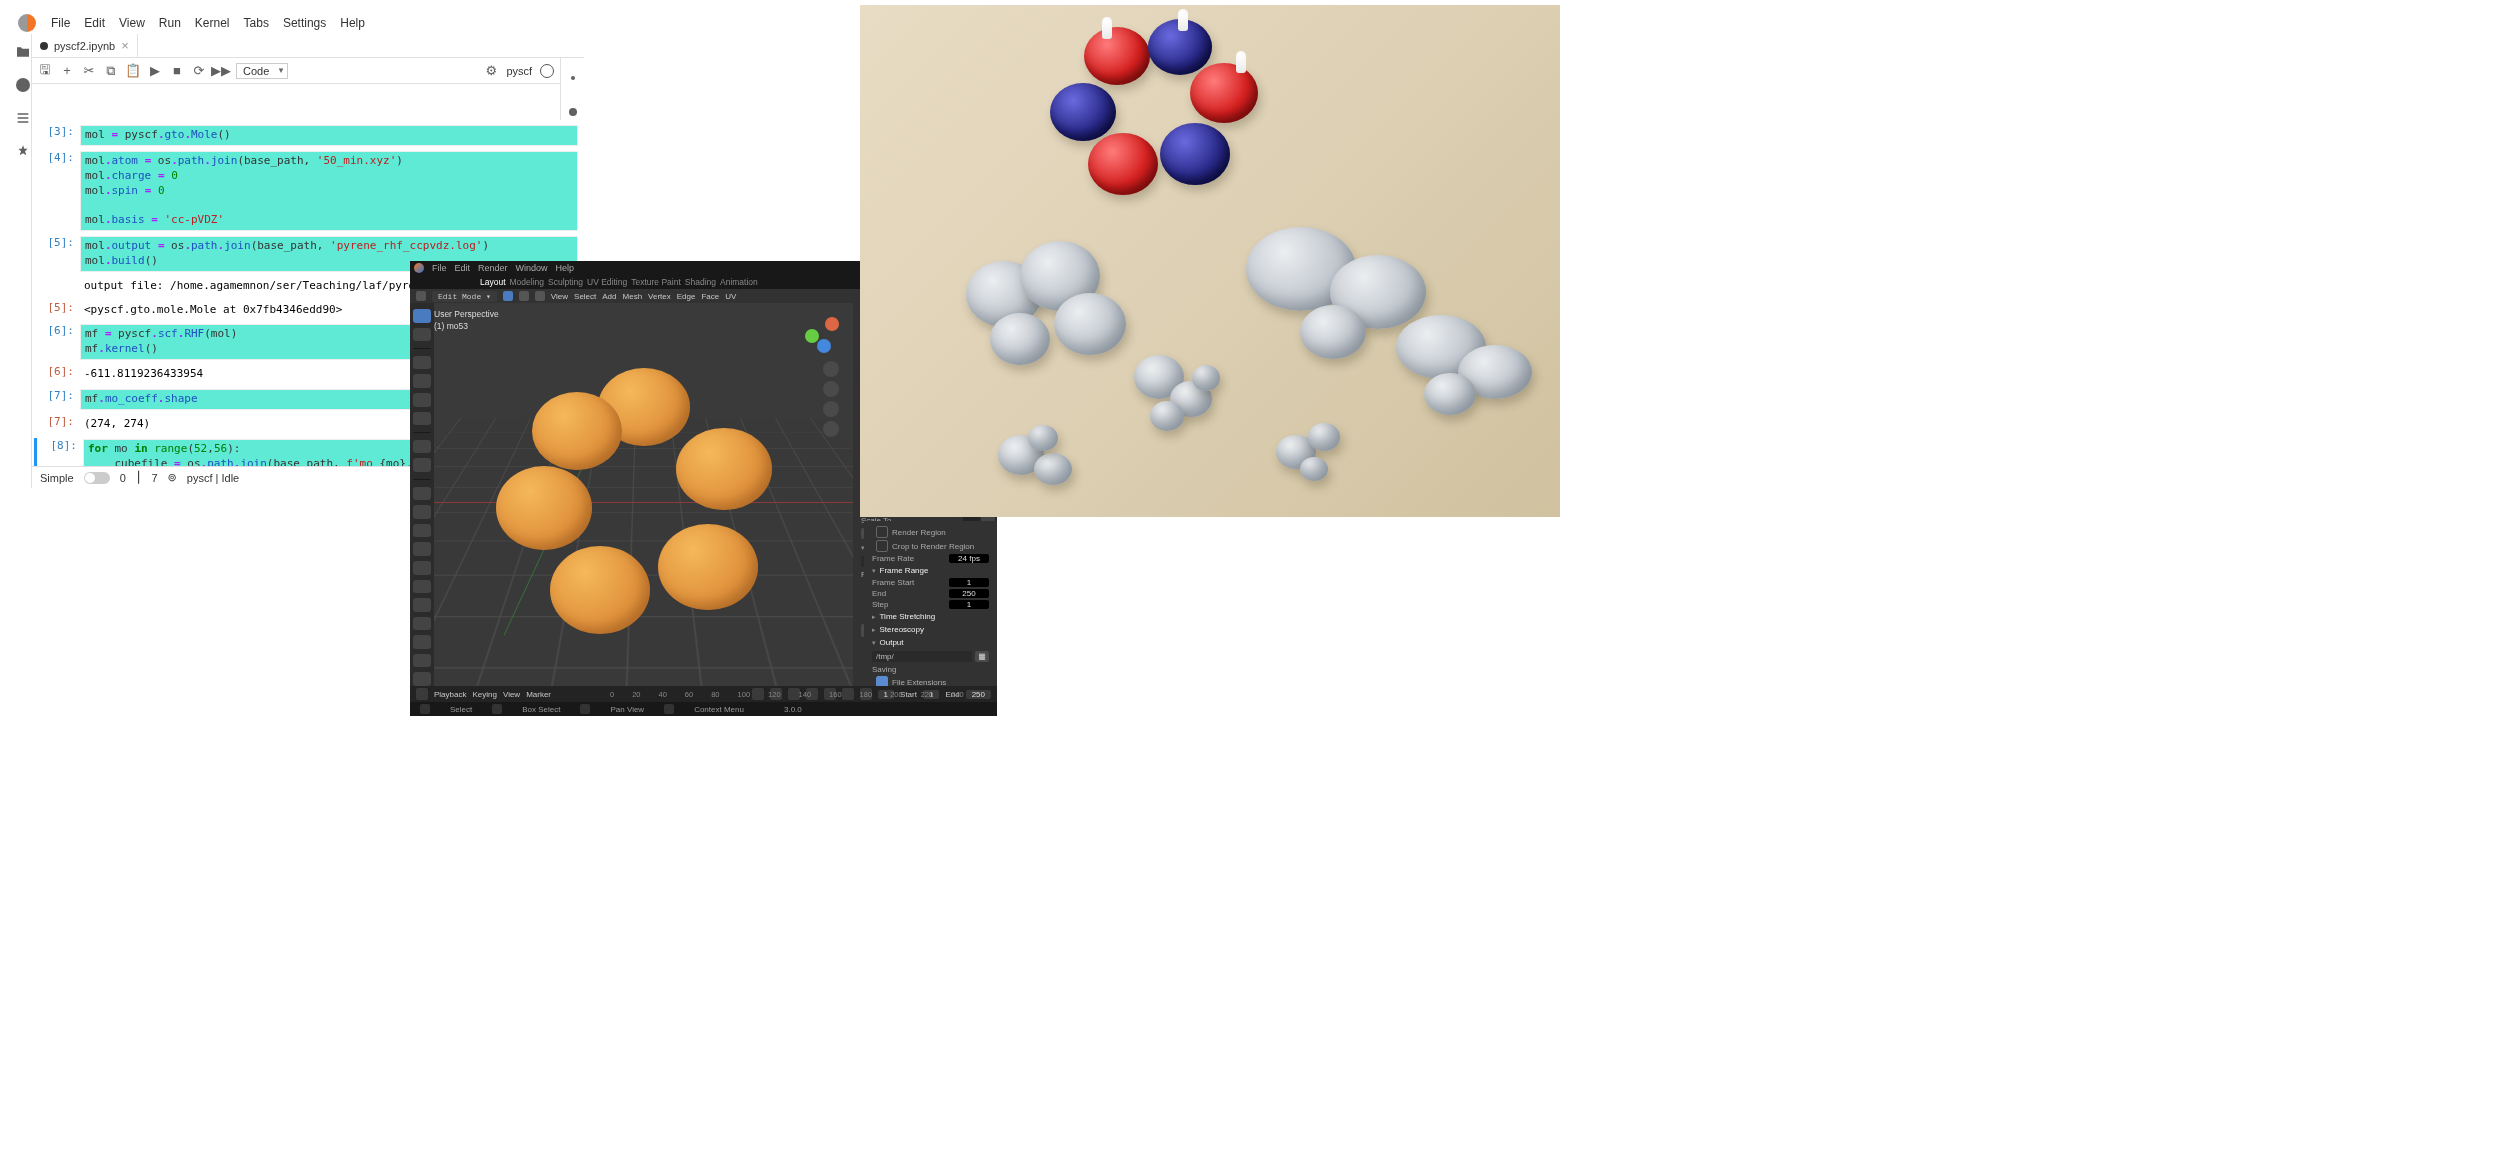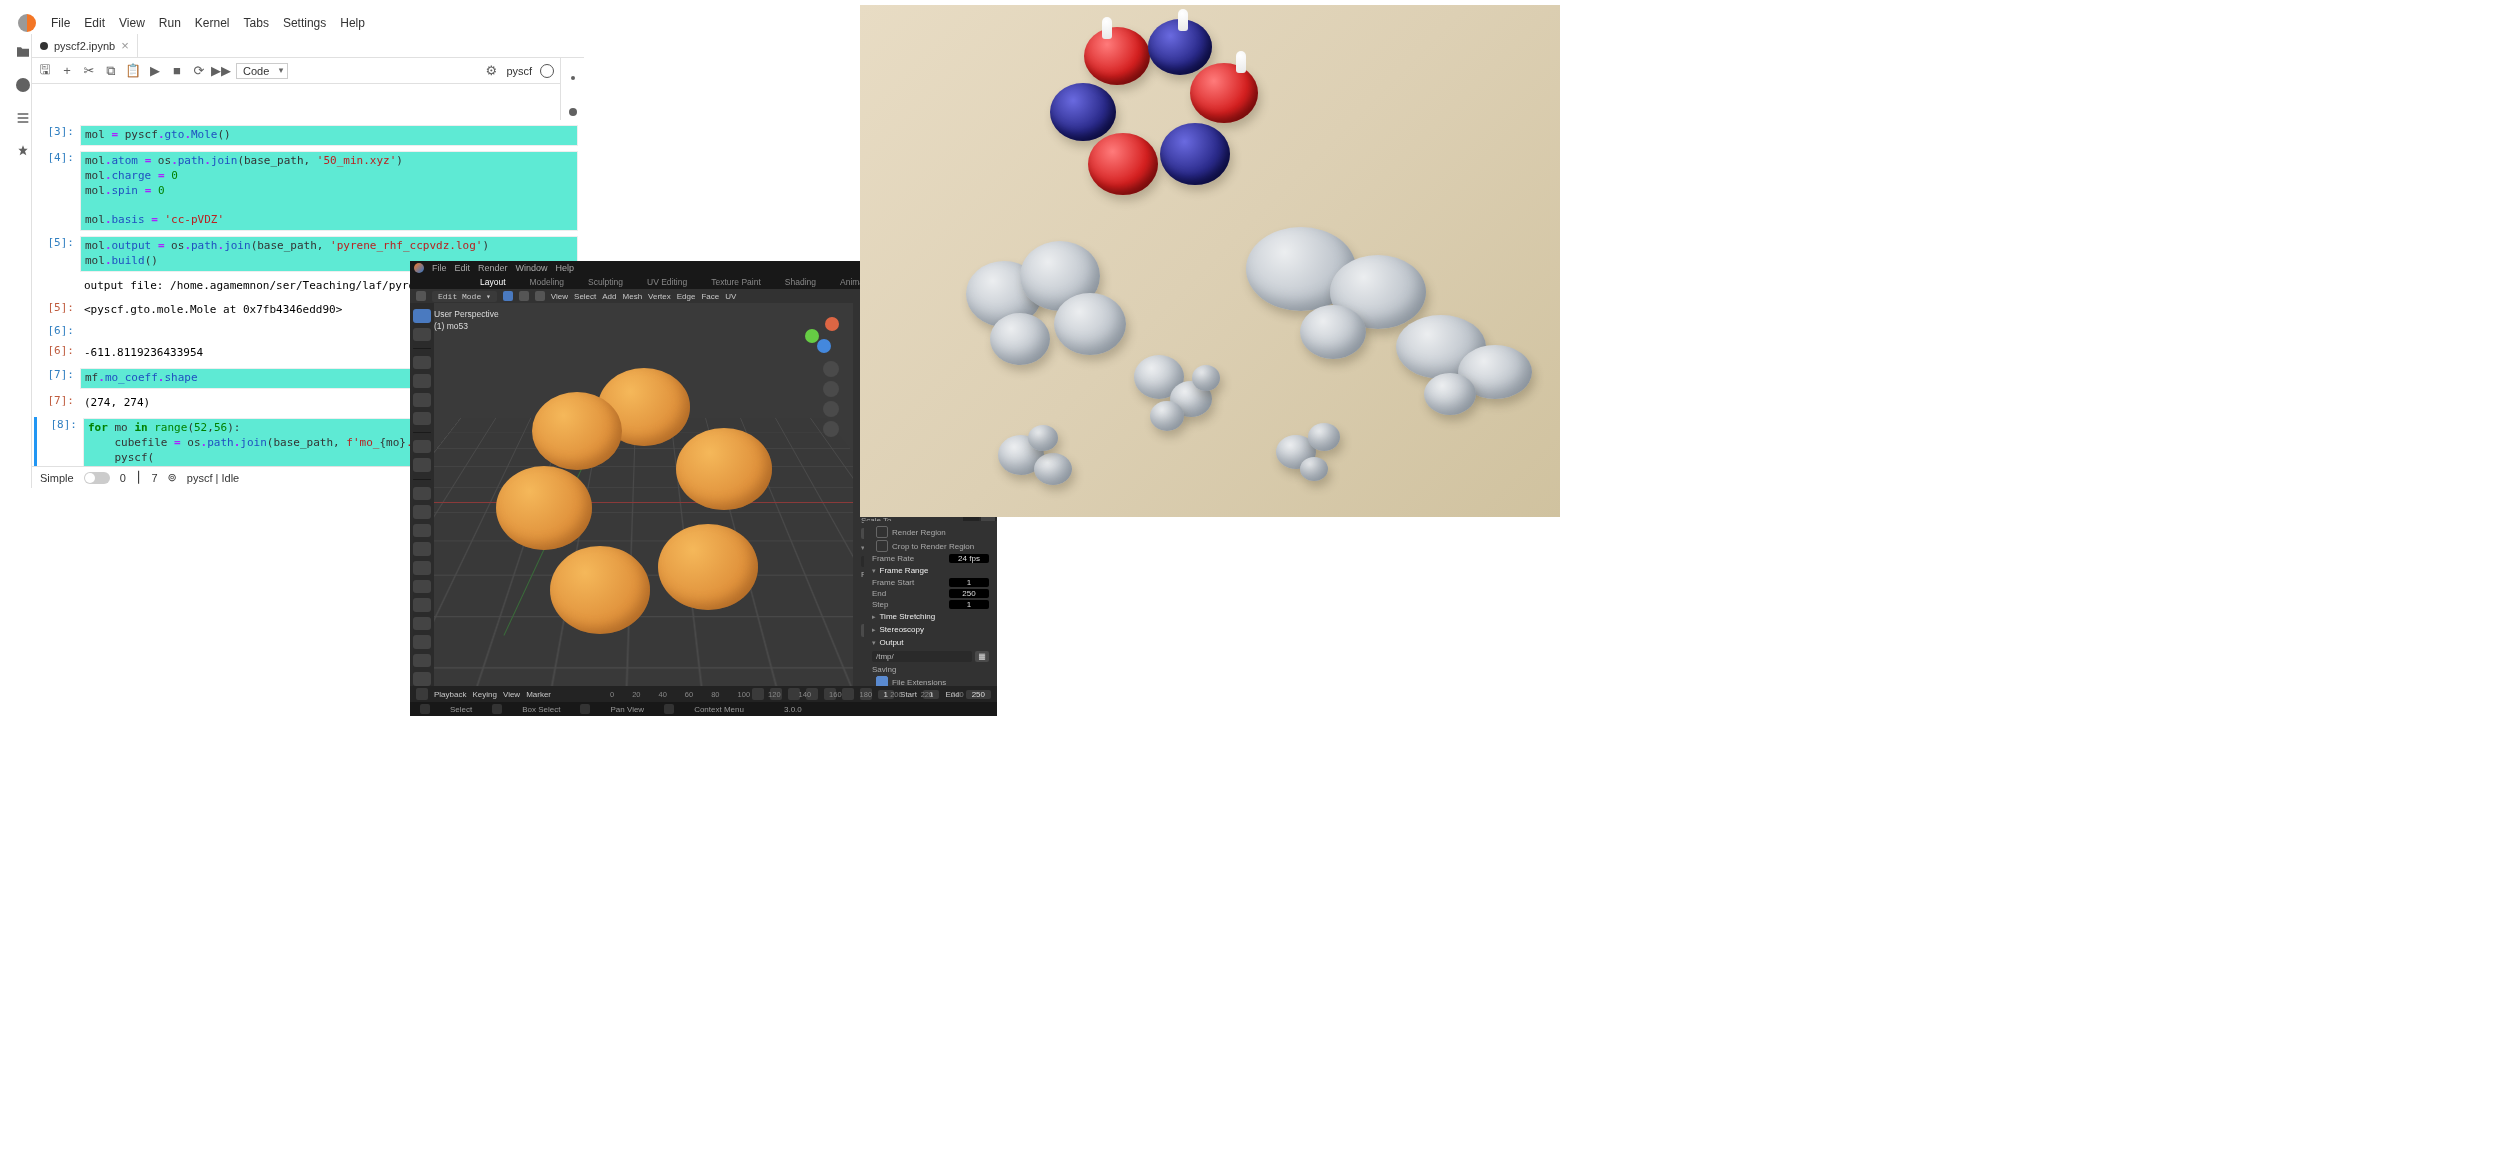--- a/index.html
+++ b/index.html
@@ -76,21 +76,21 @@
   background: #232323;
   color: #c8c8c8;
   font-size: 9px;
 }
 .bl-top { height: 14px; background: #181818; display: flex; align-items: center; padding: 0 4px; gap: 8px; }
 .bl-logo { width: 10px; height: 10px; background: linear-gradient(135deg, #f5792a, #2c75c9); border-radius: 50%; }
 .bl-top span { color: #aaa; }
 .bl-top .spacer { flex: 1; }
 .bl-scene { background: #3a3a3a; padding: 1px 10px; border-radius: 2px; font-size: 8px; }
 
-.bl-tabs { height: 14px; background: #181818; display: flex; align-items: center; padding-left: 70px; gap: 24px; font-size: 8.5px; }
+.bl-tabs { height: 14px; background: #181818; display: flex; align-items: center; padding-left: 70px; gap: 4px; font-size: 8.5px; }
 .bl-tabs span { color: #888; }
 .bl-tabs span.active { color: #fff; }
 
 .bl-sub { height: 14px; background: #323232; display: flex; align-items: center; padding: 0 6px; gap: 6px; font-size: 8px; }
 .bl-mode { background: #3a3a3a; padding: 1px 6px; border-radius: 2px; font-family: Liberation Mono, monospace; }
 .bl-sub .gicon { width: 10px; height: 10px; background: #555; border-radius: 2px; }
 .bl-sub .gicon.on { background: #4a7ac0; }
 .bl-sub .spacer { flex: 1; }
 
 .bl-body { display: flex; height: calc(100% - 72px); }
@@ -275,20 +275,22 @@
           <div class="cell">
             <div class="prompt out"></div>
             <div class="cell-out">output file: /home.agamemnon/ser/Teaching/laf/pyrene/pyrene_rhf_ccpvdz.log</div>
           </div>
           <div class="cell">
             <div class="prompt out">[5]:</div>
             <div class="cell-out">&lt;pyscf.gto.mole.Mole at 0x7fb4346edd90&gt;</div>
           </div>
           <div class="cell">
             <div class="prompt">[6]:</div>
+            <div class="cell-src">mf <span class="op">=</span> pyscf<span class="op">.</span><span class="att">scf</span><span class="op">.</span><span class="att">RHF</span>(mol)
+mf<span class="op">.</span><span class="att">kernel</span>()</div>
           </div>
           <div class="cell">
             <div class="prompt out">[6]:</div>
             <div class="cell-out">-611.8119236433954</div>
           </div>
           <div class="cell">
             <div class="prompt">[7]:</div>
             <div class="cell-src">mf<span class="op">.</span><span class="att">mo_coeff</span><span class="op">.</span><span class="att">shape</span></div>
           </div>
           <div class="cell">

